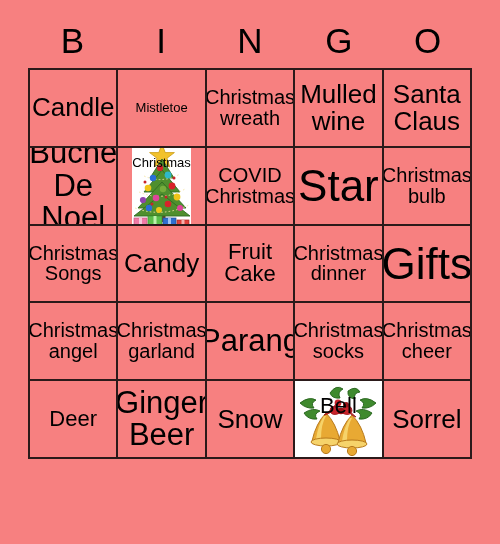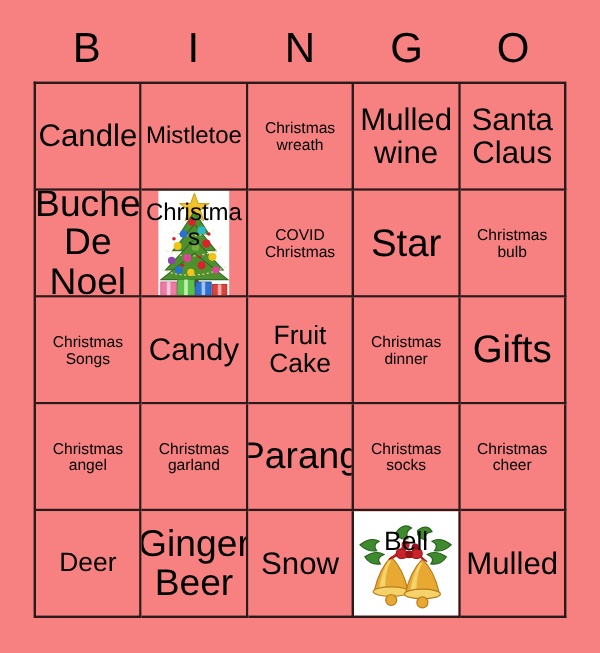--- a/index.html
+++ b/index.html
@@ -42,21 +42,21 @@
     line-height: 38px;
     color: #000000;
     font-weight: 400;
     letter-spacing: 0px;
     user-select: none;
   }
 
   
   #bingo-grid {
     width: 444px;
-    height: 447px;
+    height: 391px;
     margin-top: 8px;
     border-top: 2px solid #2b1a1a;
     border-left: 2px solid #2b1a1a;
     display: flex;
     flex-direction: column;
   }
 
   .bingo-row {
     flex: 1 1 0;
     display: flex;
@@ -82,26 +82,26 @@
     z-index: 3;
     text-align: center;
     color: #000000;
     line-height: 1.04;
     padding: 0 1px;
     word-wrap: break-word;
     user-select: none;
   }
 
   
-  .fs-xs  .cell-label { font-size: 13px; }
-  .fs-sm  .cell-label { font-size: 20px; }
+  .fs-xs  .cell-label { font-size: 20px; }
+  .fs-sm  .cell-label { font-size: 13px; }
   .fs-md  .cell-label { font-size: 31px; }
   .fs-lg  .cell-label { font-size: 26px; }
   .fs-xl  .cell-label { font-size: 22px; }
-  .fs-xxl .cell-label { font-size: 32px; }
+  .fs-xxl .cell-label { font-size: 44px; }
 
   
   .label-grey .cell-label { color: #000000; }
 
   
   .art-plate {
     position: absolute;
     z-index: 1;
     background: #ffffff;
     top: 0;
@@ -316,18 +316,18 @@
 
             <path d="M44 30 Q34 24 34 32 Q36 38 44 34 Z" fill="#c8232a" stroke="#9b1218" stroke-width="0.8"></path>
             <path d="M46 30 Q56 24 56 32 Q54 38 46 34 Z" fill="#c8232a" stroke="#9b1218" stroke-width="0.8"></path>
             <circle cx="45" cy="32" r="3.2" fill="#9b1218"></circle>
           </svg>
         </div>
         <span class="cell-label">Bell</span>
       </div>
 
       <div class="bingo-cell fs-lg">
-        <span class="cell-label">Mulled</span>
+        <span class="cell-label">Sorrel</span>
       </div>
     </div>
 
   </div>
 </div>
 
 </body></html>

